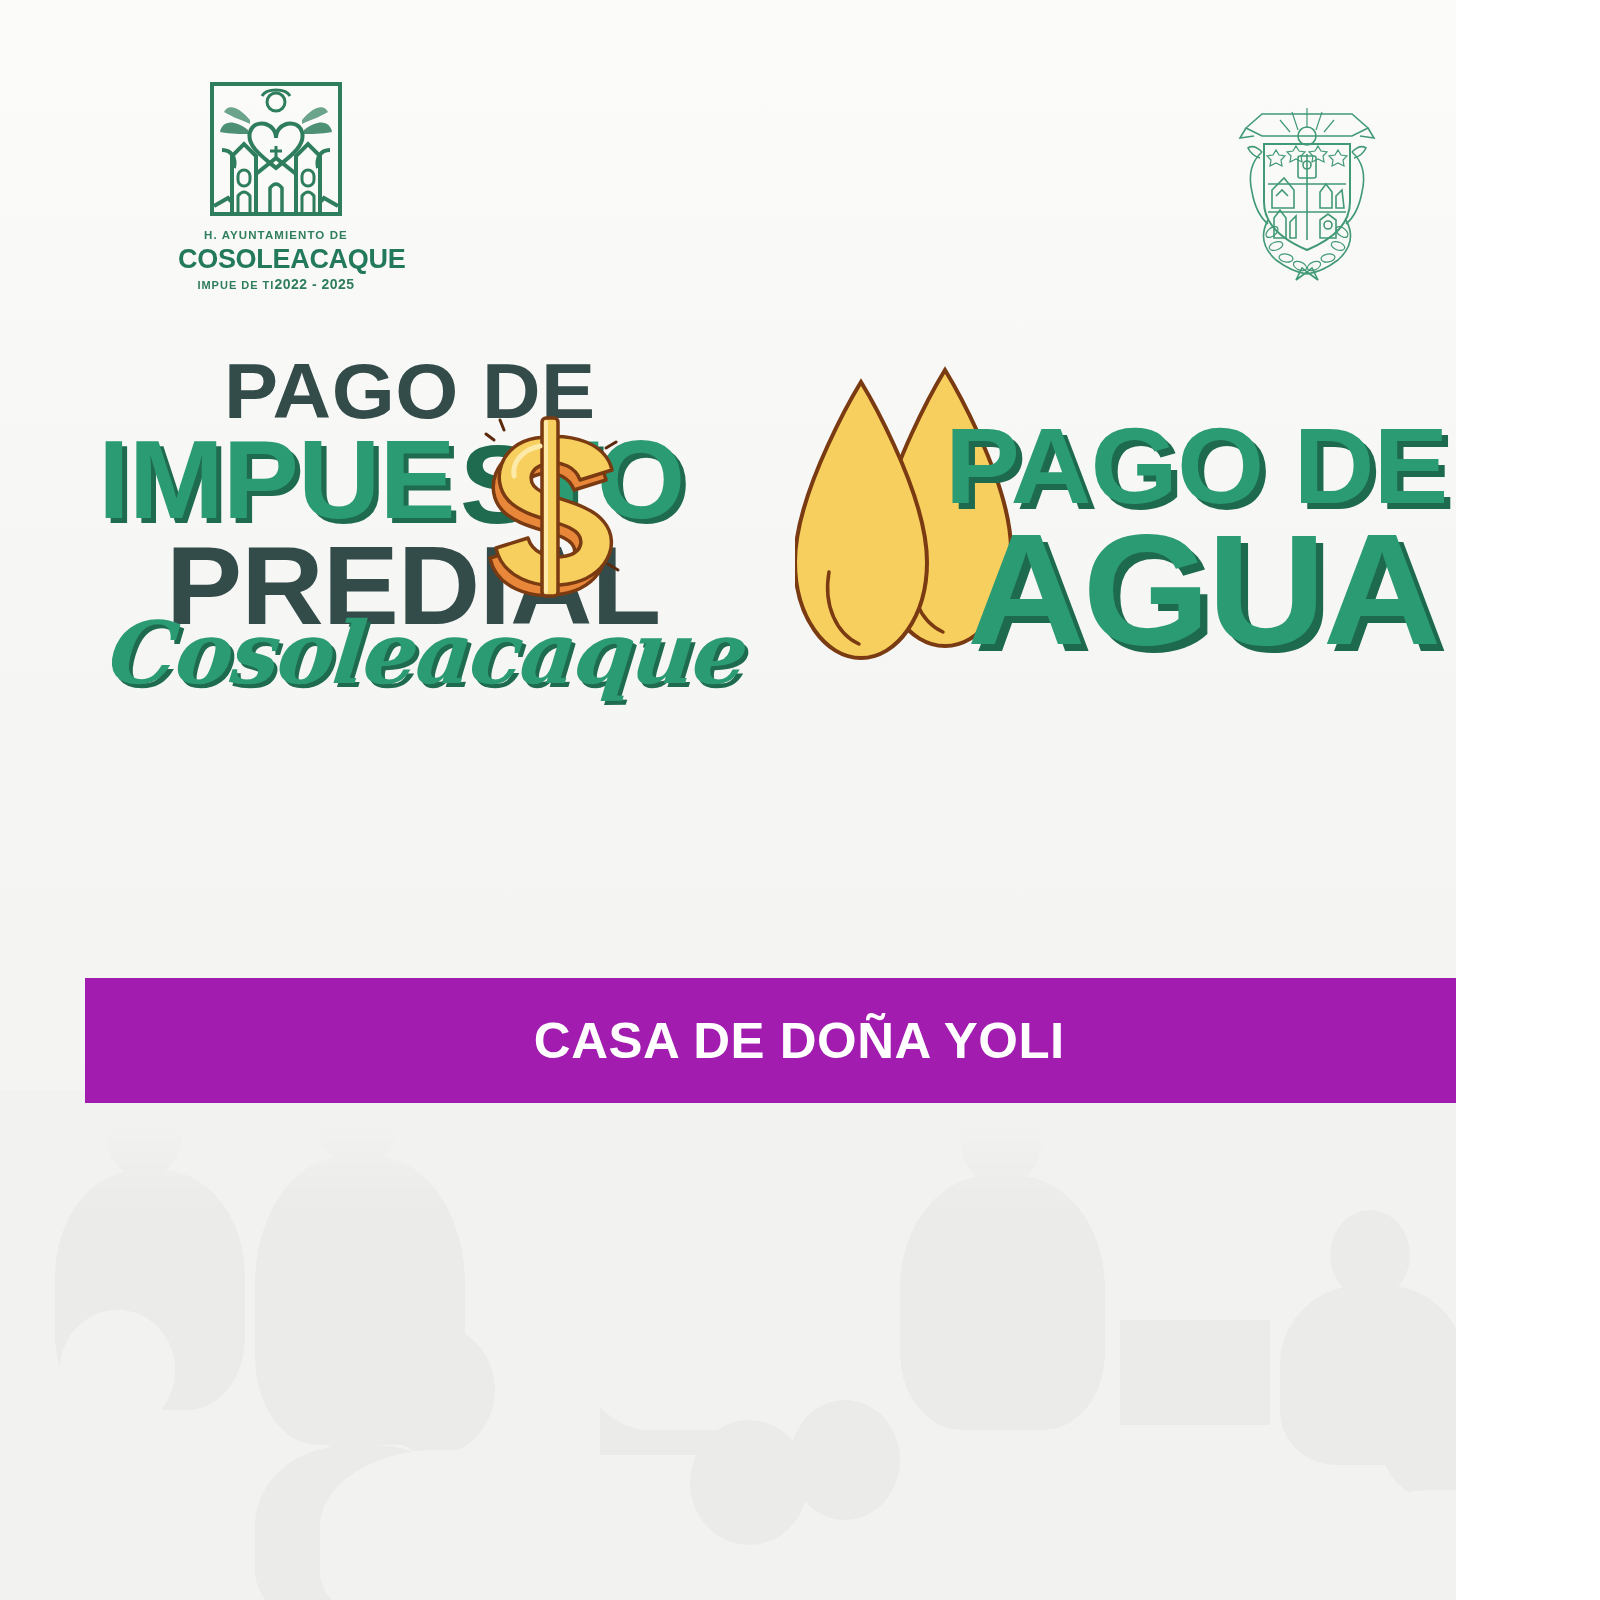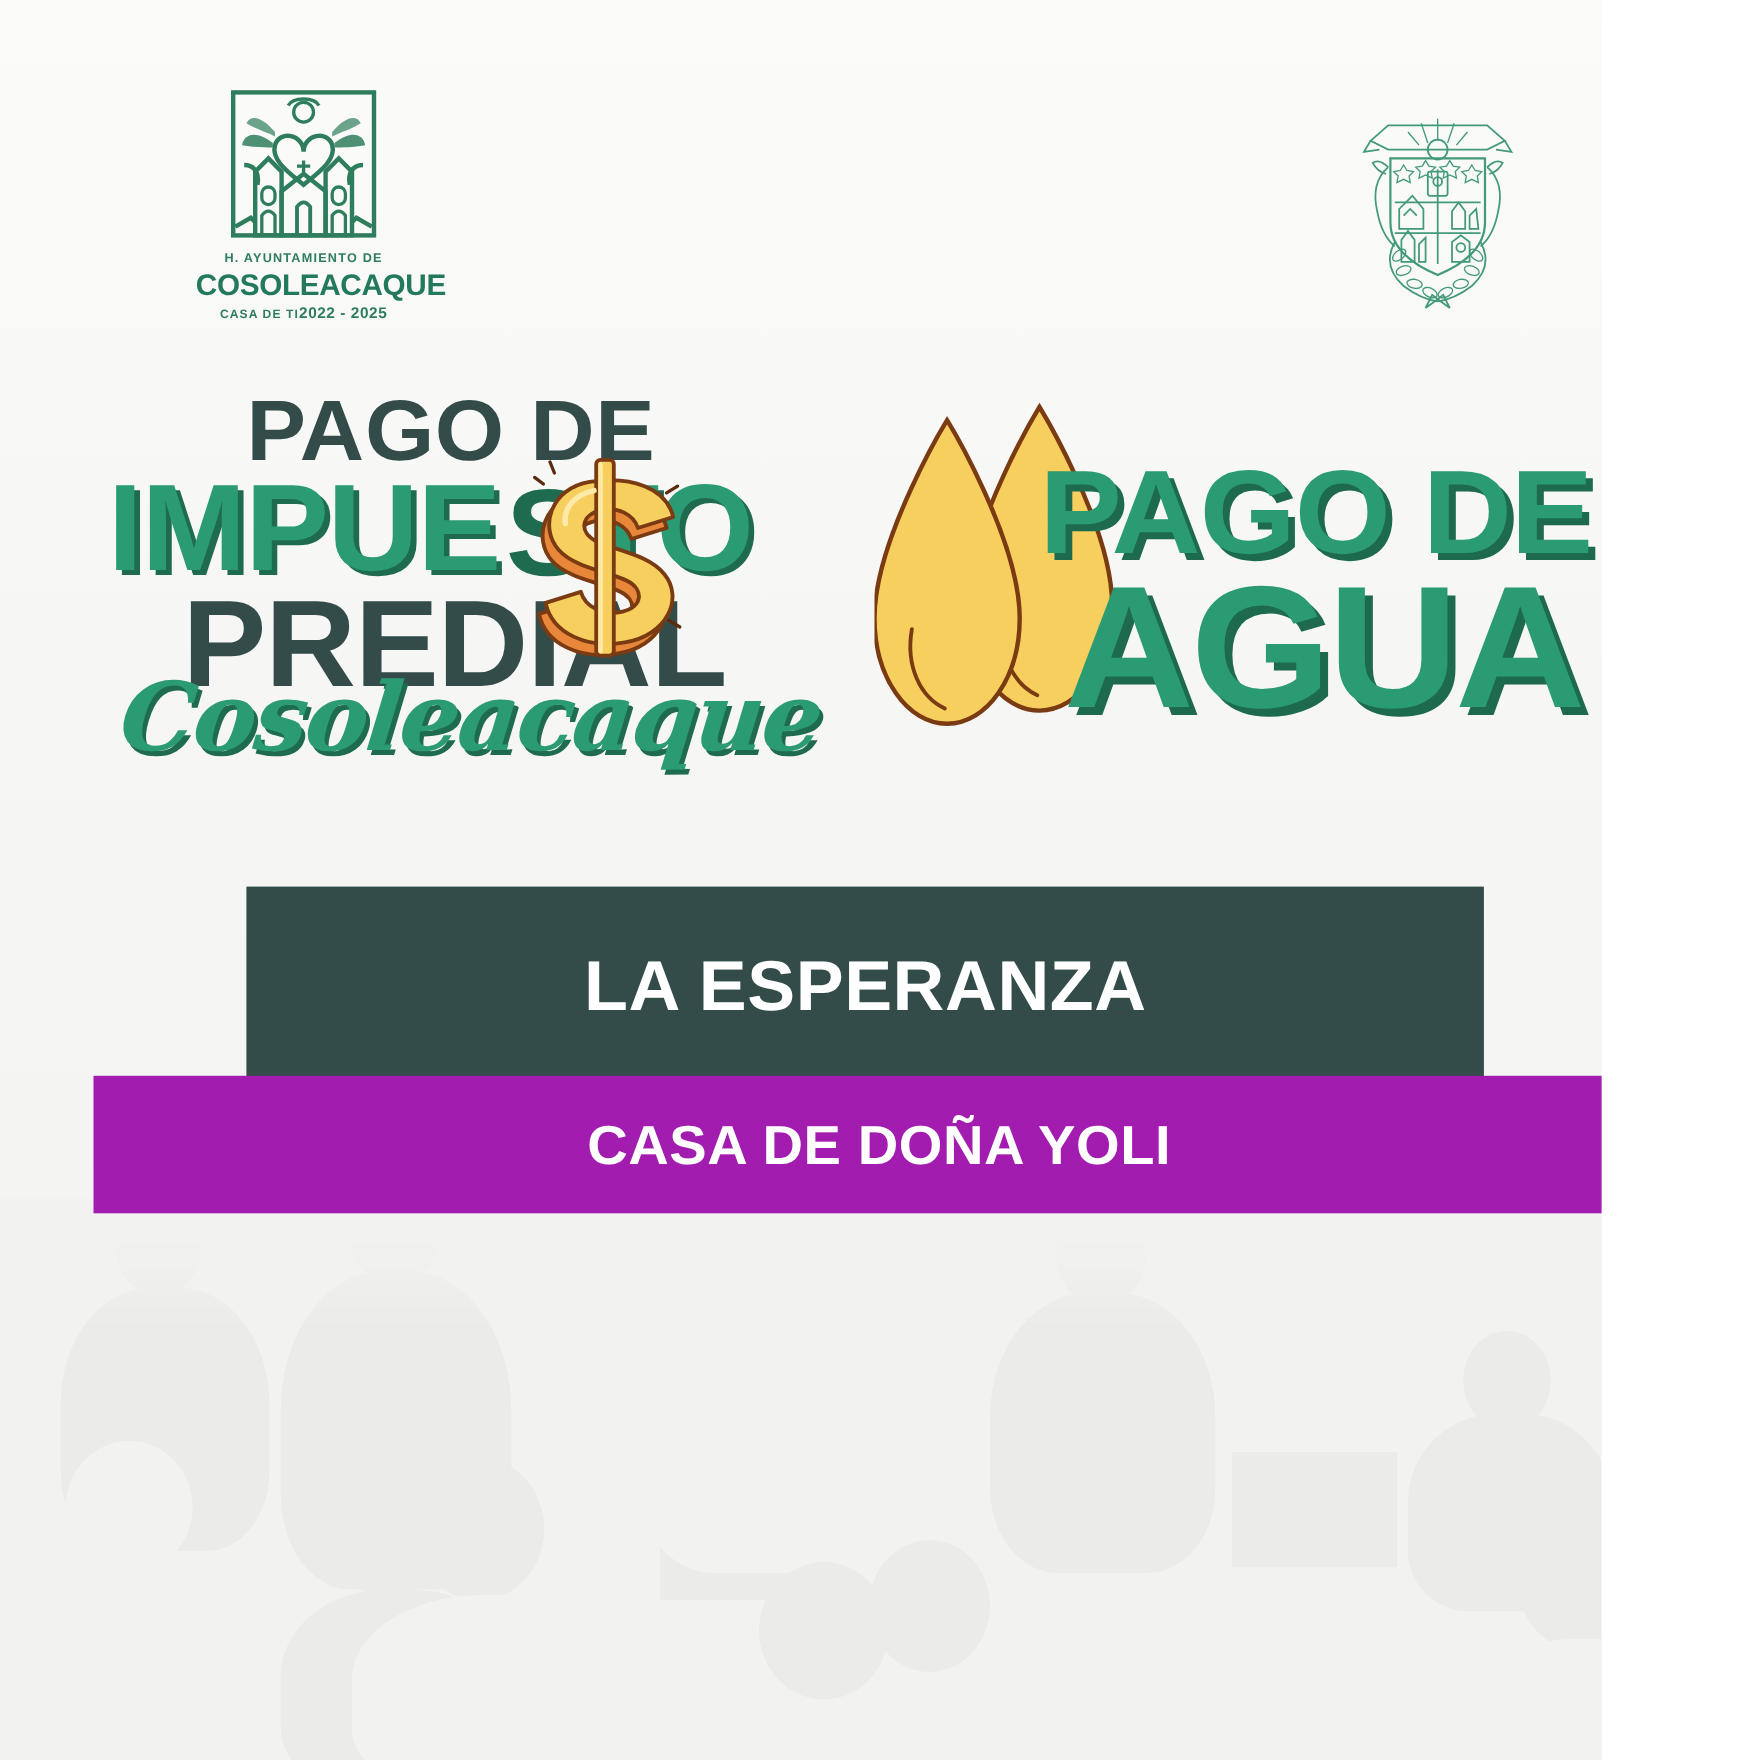--- a/index.html
+++ b/index.html
@@ -356,21 +356,21 @@
       <rect x="124" y="92" width="12" height="16" rx="6" fill="none" stroke="#2e7d5c" stroke-width="3"></rect>
       <path d="M60 118 L60 136 L72 136 L72 118 Q66 110 60 118 Z" fill="none" stroke="#2e7d5c" stroke-width="3"></path>
       <path d="M124 118 L124 136 L136 136 L136 118 Q130 110 124 118 Z" fill="none" stroke="#2e7d5c" stroke-width="3"></path>
 
       <path d="M36 128 L50 120 L54 124" fill="none" stroke="#2e7d5c" stroke-width="4"></path>
       <path d="M160 128 L146 120 L142 124" fill="none" stroke="#2e7d5c" stroke-width="4"></path>
     </svg>
     <div class="l1">H. AYUNTAMIENTO DE</div>
     <div class="l2">COSOLEACAQUE</div>
     <div class="l3">
-      <span>CASA DE TI</span><span class="yrs">2022 - 2025</span>
+      <span>IMPUE DE TI</span><span class="yrs">2022 - 2025</span>
     </div>
   </div>
 
 
   <svg class="crest-right" viewBox="0 0 150 190">
     <g fill="none" stroke="#2e8f68" stroke-width="1.6" opacity="0.9">
 
       <path d="M14 36 L30 22 L120 22 L136 36 L120 44 L30 44 Z"></path>
       <path d="M14 36 L8 46 L22 44"></path>
       <path d="M136 36 L142 46 L128 44"></path>
@@ -469,22 +469,19 @@
     <svg class="drops" viewBox="0 0 300 320">
       <path d="M150 10 C150 10 84 118 84 190 C84 244 114 286 150 286 C186 286 216 244 216 190 C216 118 150 10 150 10 Z" fill="#f7cf5e" stroke="#7a3a12" stroke-width="4"></path>
       <path d="M118 200 C112 234 126 262 148 272" fill="none" stroke="#7a3a12" stroke-width="3.5" stroke-linecap="round"></path>
       <path d="M66 22 C66 22 0 130 0 202 C0 256 30 298 66 298 C102 298 132 256 132 202 C132 130 66 22 66 22 Z" fill="#f7cf5e" stroke="#7a3a12" stroke-width="4"></path>
       <path d="M34 212 C28 246 42 274 64 284" fill="none" stroke="#7a3a12" stroke-width="3.5" stroke-linecap="round"></path>
     </svg>
     <div class="line1">PAGO DE</div>
     <div class="line2">AGUA</div>
   </div>
 
-  <div class="bar-place">
-    <span class="txt">LA ESPERANZA</span>
-  </div>
 
   <div class="bar-venue">
     <span class="txt">CASA DE DOÑA YOLI</span>
   </div>
 
 
 </div>
 
 </body></html>

